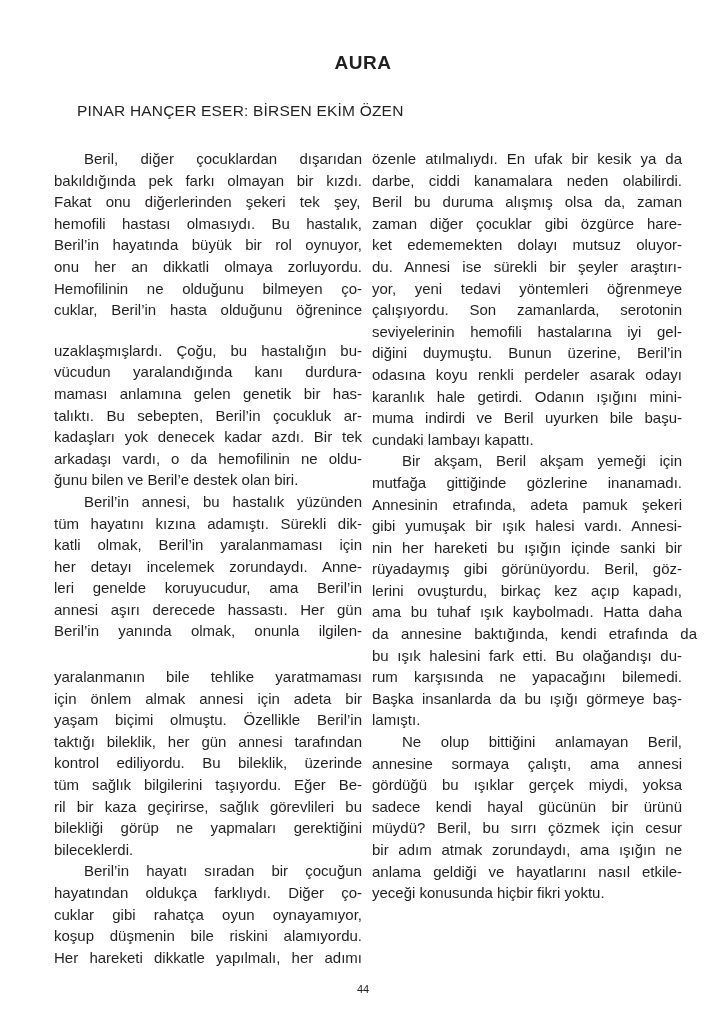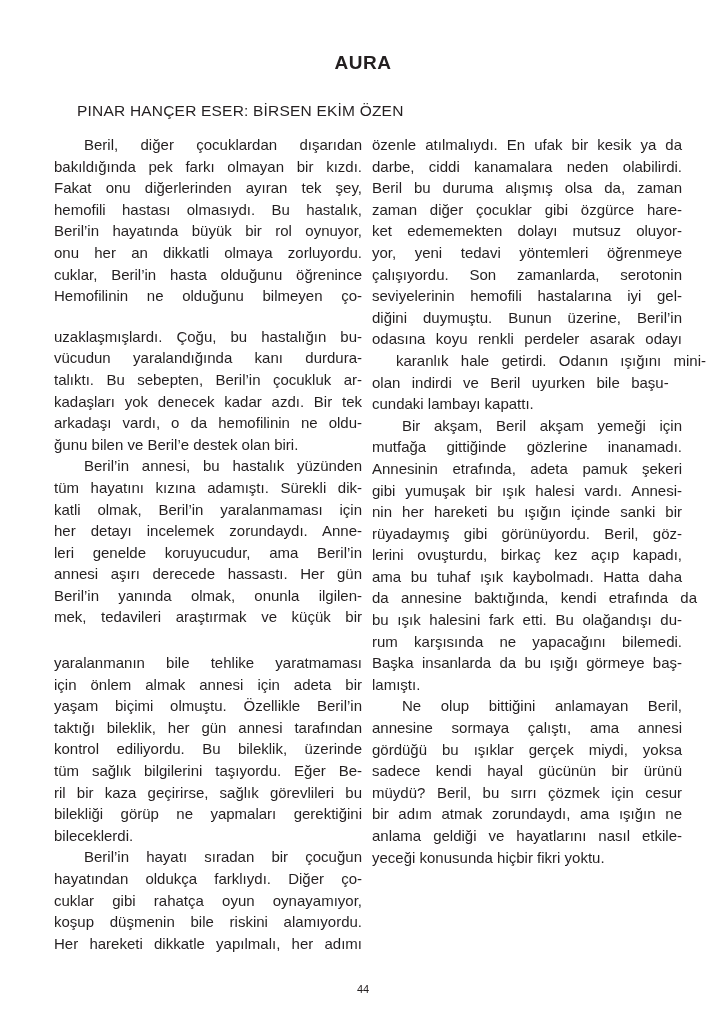--- a/index.html
+++ b/index.html
@@ -1,57 +1,57 @@
 <!DOCTYPE html>
 <html><head>
 <meta charset="utf-8">
 <style>
   html, body { margin:0; padding:0; background:#ffffff; }
   body { width:726px; height:1024px; position:relative; overflow:hidden;
          font-family: "Liberation Sans", "DejaVu Sans", sans-serif; color:#231f20; }
   .title { position:absolute; top:52px; left:0; width:726px; text-align:center;
            font-weight:bold; font-size:19px; letter-spacing:0.5px; }
   .author { position:absolute; top:102px; left:54px; font-size:15.5px; letter-spacing:0.2px;margin-left:23px; }
-  .col { position:absolute; top:134px; width:308px; font-size:15px; line-height:21.6px; }
+  .col { position:absolute; top:148px; width:308px; font-size:15px; line-height:21.6px; }
   .col.left { left:54px; }
   .col.right { left:372px; width:310px; }
   .line { display:block; white-space:nowrap; text-align:justify; text-align-last:justify; height:21.6px; overflow:visible; }
   .line.end { text-align-last:left; }
   .line.indent { padding-left:30px; }
   .pageno { position:absolute; top:983px; left:0; width:726px; text-align:center; font-size:11px; }
 </style>
 </head>
 <body>
 
 <div class="title">AURA</div>
 <div class="author">PINAR HANÇER ESER: BİRSEN EKİM ÖZEN</div>
 
 <div class="col left" id="col-left">
     <span class="line indent" style="white-space: nowrap; word-spacing: 18.1771px; text-align-last: left;">Beril, diğer çocuklardan dışarıdan</span>
     <span class="line" style="white-space: nowrap; word-spacing: 8.57188px; text-align-last: left;">bakıldığında pek farkı olmayan bir kızdı.</span>
-    <span class="line" style="white-space: nowrap; word-spacing: 9.95937px; text-align-last: left;">Fakat onu diğerlerinden ayıran tek şey,</span>
+    <span class="line" style="white-space: nowrap; word-spacing: 9.95937px; text-align-last: left;">Fakat onu diğerlerinden şekeri tek şey,</span>
     <span class="line" style="white-space: nowrap; word-spacing: 12.1758px; text-align-last: left;">hemofili hastası olmasıydı. Bu hastalık,</span>
     <span class="line" style="white-space: nowrap; word-spacing: 9.2375px; text-align-last: left;">Beril’in hayatında büyük bir rol oynuyor,</span>
     <span class="line" style="white-space: nowrap; word-spacing: 11.0719px; text-align-last: left;">onu her an dikkatli olmaya zorluyordu.</span>
+    <span class="line" style="white-space: nowrap; word-spacing: 14.4609px; text-align-last: left;">Hemofilinin ne olduğunu bilmeyen ço-</span>
     <span class="line" style="white-space: nowrap; word-spacing: 9.66406px; text-align-last: left;">cuklar, Beril’in hasta olduğunu öğrenince</span>
-    <span class="line" style="white-space: nowrap; word-spacing: 14.4609px; text-align-last: left;">Hemofilinin ne olduğunu bilmeyen ço-</span>
     <span class="line" style="white-space: nowrap; word-spacing: 9.87891px; text-align-last: left; margin-top: 19px;">uzaklaşmışlardı. Çoğu, bu hastalığın bu-</span>
     <span class="line" style="white-space: nowrap; word-spacing: 18.1615px; text-align-last: left;">vücudun yaralandığında kanı durdura-</span>
+    <span class="line" style="white-space: nowrap; word-spacing: 8.2375px; text-align-last: left;">maması anlamına gelen genetik bir has-</span>
     <span class="line" style="white-space: nowrap; word-spacing: 8.24062px; text-align-last: left;">talıktı. Bu sebepten, Beril’in çocukluk ar-</span>
     <span class="line" style="white-space: nowrap; word-spacing: 5.61458px; text-align-last: left;">kadaşları yok denecek kadar azdı. Bir tek</span>
     <span class="line" style="white-space: nowrap; word-spacing: 6.86198px; text-align-last: left;">arkadaşı vardı, o da hemofilinin ne oldu-</span>
     <span class="line end">ğunu bilen ve Beril’e destek olan biri.</span>
     <span class="line indent" style="white-space: nowrap; word-spacing: 8.625px; text-align-last: left;">Beril’in annesi, bu hastalık yüzünden</span>
     <span class="line" style="white-space: nowrap; word-spacing: 7.40937px; text-align-last: left;">tüm hayatını kızına adamıştı. Sürekli dik-</span>
     <span class="line" style="white-space: nowrap; word-spacing: 12.6016px; text-align-last: left;">katli olmak, Beril’in yaralanmaması için</span>
     <span class="line" style="white-space: nowrap; word-spacing: 10.918px; text-align-last: left;">her detayı incelemek zorundaydı. Anne-</span>
     <span class="line" style="white-space: nowrap; word-spacing: 14.4648px; text-align-last: left;">leri genelde koruyucudur, ama Beril’in</span>
     <span class="line" style="white-space: nowrap; word-spacing: 8.4px; text-align-last: left;">annesi aşırı derecede hassastı. Her gün</span>
     <span class="line" style="white-space: nowrap; word-spacing: 15.0898px; text-align-last: left;">Beril’in yanında olmak, onunla ilgilen-</span>
-    <span class="line" style="white-space: nowrap; word-spacing: 10.4156px; text-align-last: left;">mek, tedavileri araştırmak ve küçük bir</span>
     <span class="line" style="white-space: nowrap; word-spacing: 17.0677px; text-align-last: left; margin-top: 24px;">yaralanmanın bile tehlike yaratmaması</span>
     <span class="line" style="white-space: nowrap; word-spacing: 9.78385px; text-align-last: left;">için önlem almak annesi için adeta bir</span>
     <span class="line" style="white-space: nowrap; word-spacing: 12.6055px; text-align-last: left;">yaşam biçimi olmuştu. Özellikle Beril’in</span>
     <span class="line" style="white-space: nowrap; word-spacing: 7.73125px; text-align-last: left;">taktığı bileklik, her gün annesi tarafından</span>
     <span class="line" style="white-space: nowrap; word-spacing: 13.2148px; text-align-last: left;">kontrol ediliyordu. Bu bileklik, üzerinde</span>
     <span class="line" style="white-space: nowrap; word-spacing: 8.74375px; text-align-last: left;">tüm sağlık bilgilerini taşıyordu. Eğer Be-</span>
     <span class="line" style="white-space: nowrap; word-spacing: 7.01042px; text-align-last: left;">ril bir kaza geçirirse, sağlık görevlileri bu</span>
     <span class="line" style="white-space: nowrap; word-spacing: 13.2148px; text-align-last: left;">bilekliği görüp ne yapmaları gerektiğini</span>
     <span class="line end">bileceklerdi.</span>
     <span class="line indent" style="white-space: nowrap; word-spacing: 13.0078px; text-align-last: left;">Beril’in hayatı sıradan bir çocuğun</span>
@@ -59,27 +59,28 @@
     <span class="line" style="white-space: nowrap; word-spacing: 14.0469px; text-align-last: left;">cuklar gibi rahatça oyun oynayamıyor,</span>
     <span class="line" style="white-space: nowrap; word-spacing: 11.5508px; text-align-last: left;">koşup düşmenin bile riskini alamıyordu.</span>
     <span class="line" style="white-space: nowrap; word-spacing: 7.075px; text-align-last: left;">Her hareketi dikkatle yapılmalı, her adımı</span>
   </div>
 <div class="col right" id="col-right">
     <span class="line" style="white-space: nowrap; word-spacing: 4.85938px; text-align-last: left;">özenle atılmalıydı. En ufak bir kesik ya da</span>
     <span class="line" style="white-space: nowrap; word-spacing: 10.1641px; text-align-last: left;">darbe, ciddi kanamalara neden olabilirdi.</span>
     <span class="line" style="white-space: nowrap; word-spacing: 7.75781px; text-align-last: left;">Beril bu duruma alışmış olsa da, zaman</span>
     <span class="line" style="white-space: nowrap; word-spacing: 8.6375px; text-align-last: left;">zaman diğer çocuklar gibi özgürce hare-</span>
     <span class="line" style="white-space: nowrap; word-spacing: 11.0078px; text-align-last: left;">ket edememekten dolayı mutsuz oluyor-</span>
+    <span class="line" style="white-space: nowrap; word-spacing: 8.03646px; text-align-last: left;">du. Annesi ise sürekli bir şeyler araştırı-</span>
     <span class="line" style="white-space: nowrap; word-spacing: 14.3398px; text-align-last: left;">yor, yeni tedavi yöntemleri öğrenmeye</span>
     <span class="line" style="white-space: nowrap; word-spacing: 16.6146px; text-align-last: left;">çalışıyordu. Son zamanlarda, serotonin</span>
     <span class="line" style="white-space: nowrap; word-spacing: 11.4258px; text-align-last: left;">seviyelerinin hemofili hastalarına iyi gel-</span>
     <span class="line" style="white-space: nowrap; word-spacing: 11.8359px; text-align-last: left;">diğini duymuştu. Bunun üzerine, Beril’in</span>
     <span class="line" style="white-space: nowrap; word-spacing: 6.3px; text-align-last: left;">odasına koyu renkli perdeler asarak odayı</span>
-    <span class="line" style="white-space: nowrap; word-spacing: 8.14062px; text-align-last: left; margin-left: 24px;">karanlık hale getirdi. Odanın ışığını mini-</span>
-    <span class="line" style="white-space: nowrap; word-spacing: 7.20052px; text-align-last: left;">olan indirdi ve Beril uyurken bile başu-</span>
+    <span class="line" style="white-space: nowrap; word-spacing: 8.14062px; text-align-last: left;">karanlık hale getirdi. Odanın ışığını mini-</span>
+    <span class="line" style="white-space: nowrap; word-spacing: 7.20052px; text-align-last: left;">muma indirdi ve Beril uyurken bile başu-</span>
     <span class="line end">cundaki lambayı kapattı.</span>
     <span class="line indent" style="white-space: nowrap; word-spacing: 9.48438px; text-align-last: left;">Bir akşam, Beril akşam yemeği için</span>
     <span class="line" style="white-space: nowrap; word-spacing: 16.0521px; text-align-last: left;">mutfağa gittiğinde gözlerine inanamadı.</span>
     <span class="line" style="white-space: nowrap; word-spacing: 10.375px; text-align-last: left;">Annesinin etrafında, adeta pamuk şekeri</span>
     <span class="line" style="white-space: nowrap; word-spacing: 5.8125px; text-align-last: left;">gibi yumuşak bir ışık halesi vardı. Annesi-</span>
     <span class="line" style="white-space: nowrap; word-spacing: 5.9308px; text-align-last: left;">nin her hareketi bu ışığın içinde sanki bir</span>
     <span class="line" style="white-space: nowrap; word-spacing: 10.1758px; text-align-last: left;">rüyadaymış gibi görünüyordu. Beril, göz-</span>
     <span class="line" style="white-space: nowrap; word-spacing: 9.30625px; text-align-last: left;">lerini ovuşturdu, birkaç kez açıp kapadı,</span>
     <span class="line" style="white-space: nowrap; word-spacing: 5.38802px; text-align-last: left;">ama bu tuhaf ışık kaybolmadı. Hatta daha</span>
     <span class="line" style="white-space: nowrap; word-spacing: 8.12813px; text-align-last: left;">da annesine baktığında, kendi etrafında da</span>

